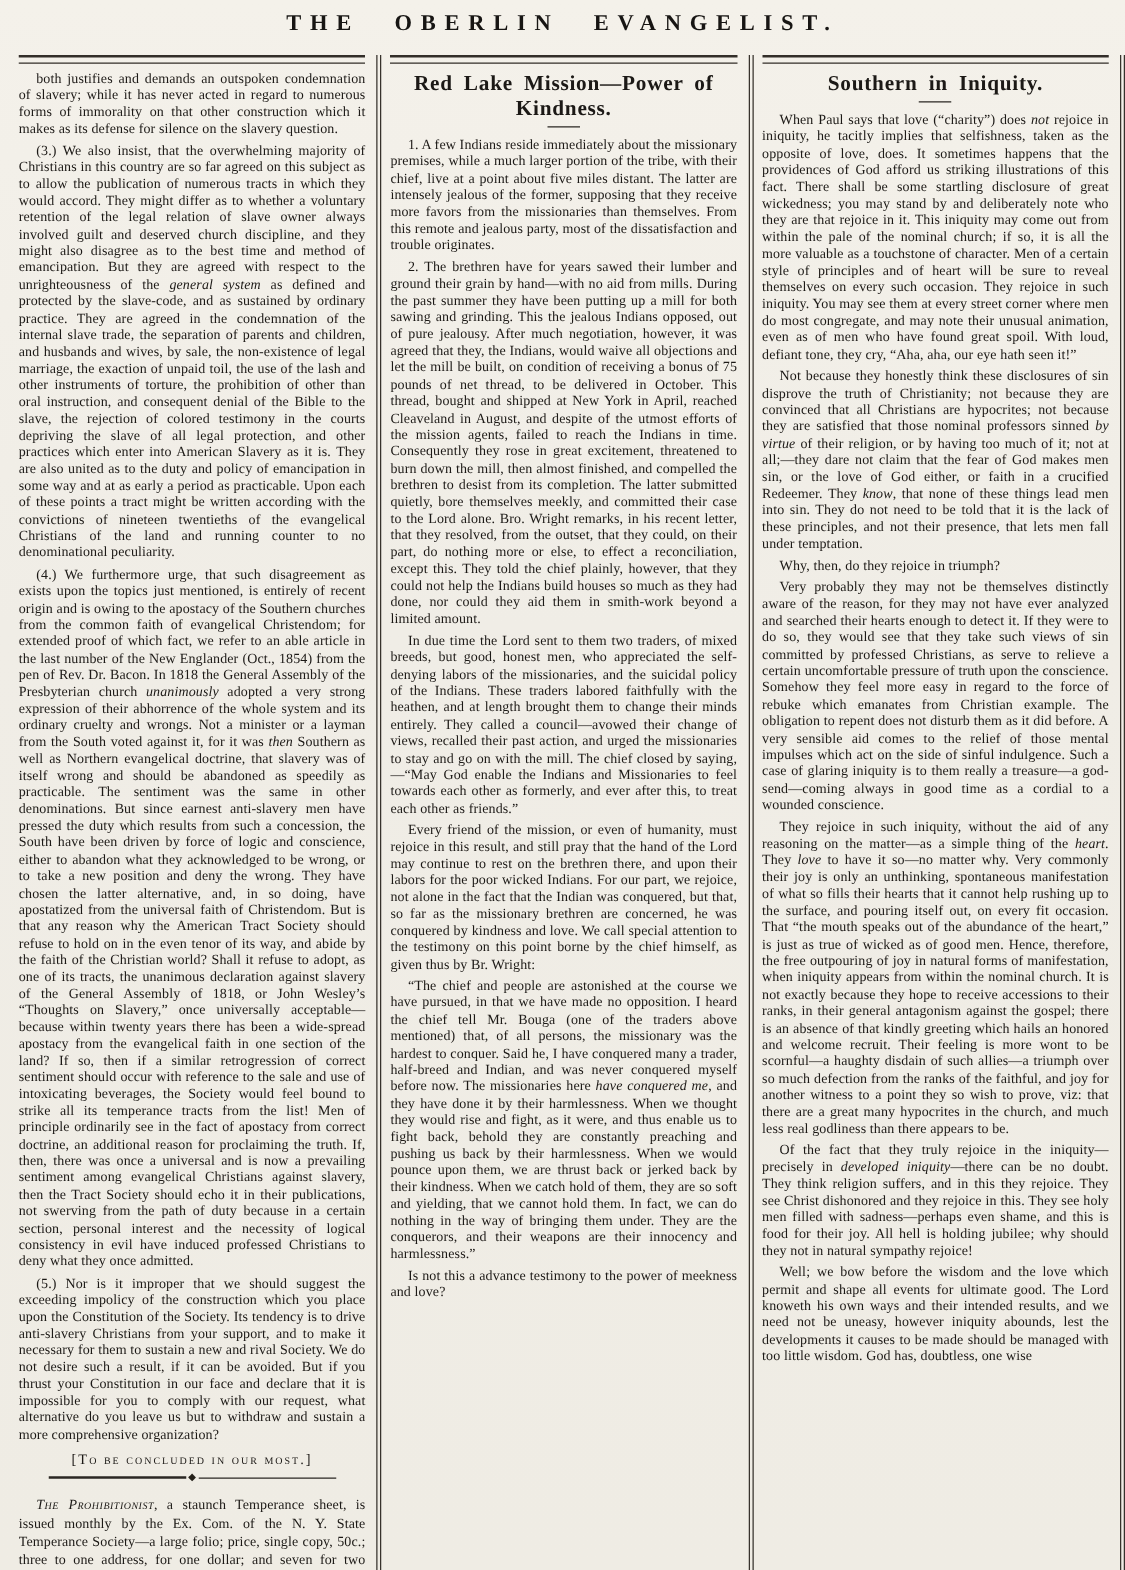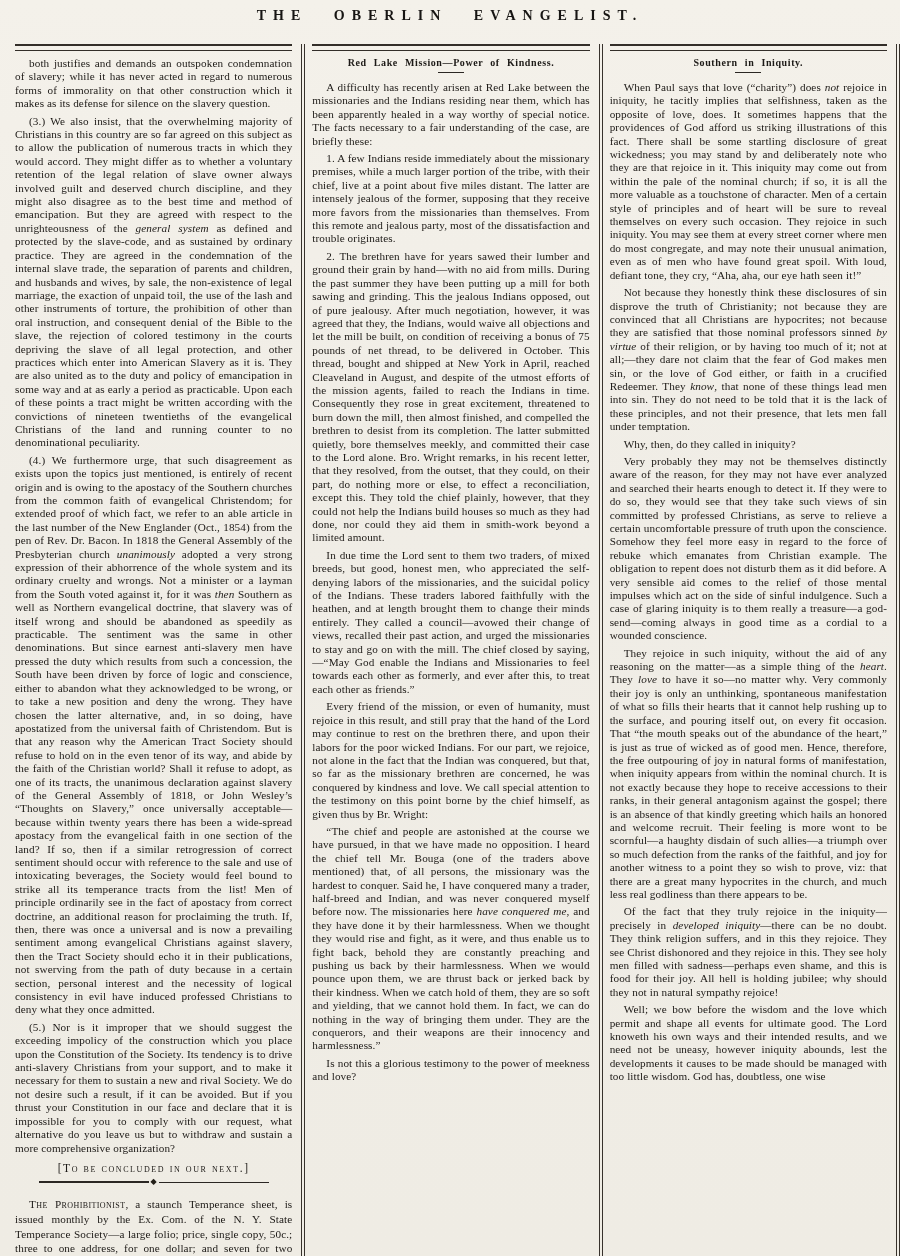--- a/index.html
+++ b/index.html
@@ -15,21 +15,21 @@
     font-family:"Liberation Serif","DejaVu Serif",serif;
     overflow:hidden;
     padding-top:8px;
   }
   .masthead{
     text-align:center;
     height:34px;
   }
   .masthead h1{
     margin:0;
-    font-size:14px;
+    font-size:18px;
     font-weight:bold;
     letter-spacing:7px;
     word-spacing:16px;
     color:#171513;
   }
   .cols{
     display:flex;
     align-items:stretch;
     box-sizing:border-box;
     height:1212px;
@@ -46,21 +46,21 @@
   }
   .toprule{
     height:4px;
     border-top:2px solid #332e29;
     border-bottom:1px solid #332e29;
     margin:0 0 6px 0;
   }
   .col h2{
     margin:2px 0 0 0;
     text-align:center;
-    font-size:10px;
+    font-size:17px;
     font-weight:bold;
     letter-spacing:0.6px;
     word-spacing:4px;
   }
   .head-rule{
     width:26px;
     border-top:1.5px solid #2b2723;
     margin:4px auto 8px auto;
   }
   .col p{
@@ -93,67 +93,66 @@
     flex:1;
     border-top:1.3px solid #2b2723;
   }
   .orn::before{border-top-width:2px;}
   .orn-diamond{
     font-size:8px;
     line-height:8px;
     padding:0 2px;
     color:#242019;
   }
-  .sc{font-variant:small-caps;letter-spacing:0.4px;}
+  .sc{font-variant:small-caps;letter-spacing:0.4px;font-style:italic;}
   p.prohib{line-height:14.6px;margin-top:8px;}
 </style>
 </head>
 <body>
 
 <div class="page">
 
   <header class="masthead">
     <h1>THE OBERLIN EVANGELIST.</h1>
   </header>
 
   <div class="cols">
 
     <section class="col">
       <div class="toprule"></div>
       <p>both justifies and demands an outspoken condemnation of slavery; while it has never acted in regard to numerous forms of immorality on that other construction which it makes as its defense for silence on the slavery question.</p>
       <p>(3.) We also insist, that the overwhelming majority of Christians in this country are so far agreed on this subject as to allow the publication of numerous tracts in which they would accord. They might differ as to whether a voluntary retention of the legal relation of slave owner always involved guilt and deserved church discipline, and they might also disagree as to the best time and method of emancipation. But they are agreed with respect to the unrighteousness of the <em>general system</em> as defined and protected by the slave-code, and as sustained by ordinary practice. They are agreed in the condemnation of the internal slave trade, the separation of parents and children, and husbands and wives, by sale, the non-existence of legal marriage, the exaction of unpaid toil, the use of the lash and other instruments of torture, the prohibition of other than oral instruction, and consequent denial of the Bible to the slave, the rejection of colored testimony in the courts depriving the slave of all legal protection, and other practices which enter into American Slavery as it is. They are also united as to the duty and policy of emancipation in some way and at as early a period as practicable. Upon each of these points a tract might be written according with the convictions of nineteen twentieths of the evangelical Christians of the land and running counter to no denominational peculiarity.</p>
       <p>(4.) We furthermore urge, that such disagreement as exists upon the topics just mentioned, is entirely of recent origin and is owing to the apostacy of the Southern churches from the common faith of evangelical Christendom; for extended proof of which fact, we refer to an able article in the last number of the New Englander (Oct., 1854) from the pen of Rev. Dr. Bacon. In 1818 the General Assembly of the Presbyterian church <em>unanimously</em> adopted a very strong expression of their abhorrence of the whole system and its ordinary cruelty and wrongs. Not a minister or a layman from the South voted against it, for it was <em>then</em> Southern as well as Northern evangelical doctrine, that slavery was of itself wrong and should be abandoned as speedily as practicable. The sentiment was the same in other denominations. But since earnest anti-slavery men have pressed the duty which results from such a concession, the South have been driven by force of logic and conscience, either to abandon what they acknowledged to be wrong, or to take a new position and deny the wrong. They have chosen the latter alternative, and, in so doing, have apostatized from the universal faith of Christendom. But is that any reason why the American Tract Society should refuse to hold on in the even tenor of its way, and abide by the faith of the Christian world? Shall it refuse to adopt, as one of its tracts, the unanimous declaration against slavery of the General Assembly of 1818, or John Wesley’s “Thoughts on Slavery,” once universally acceptable—because within twenty years there has been a wide-spread apostacy from the evangelical faith in one section of the land? If so, then if a similar retrogression of correct sentiment should occur with reference to the sale and use of intoxicating beverages, the Society would feel bound to strike all its temperance tracts from the list! Men of principle ordinarily see in the fact of apostacy from correct doctrine, an additional reason for proclaiming the truth. If, then, there was once a universal and is now a prevailing sentiment among evangelical Christians against slavery, then the Tract Society should echo it in their publications, not swerving from the path of duty because in a certain section, personal interest and the necessity of logical consistency in evil have induced professed Christians to deny what they once admitted.</p>
       <p>(5.) Nor is it improper that we should suggest the exceeding impolicy of the construction which you place upon the Constitution of the Society. Its tendency is to drive anti-slavery Christians from your support, and to make it necessary for them to sustain a new and rival Society. We do not desire such a result, if it can be avoided. But if you thrust your Constitution in our face and declare that it is impossible for you to comply with our request, what alternative do you leave us but to withdraw and sustain a more comprehensive organization?</p>
-      <p class="concluded">[To be concluded in our next.]</p>
+      <p class="concluded">[To be concluded in our most.]</p>
       <div class="orn">
           <span class="orn-diamond">◆</span>
         </div>
       <p class="prohib"><span class="sc">The Prohibitionist</span><span>, a staunch Temperance sheet, is issued monthly by the Ex. Com. of the N. Y. State Temperance Society—a large folio; price, single copy, 50c.; three to one address, for one dollar; and seven for two dollars. Will send one hundred for one year to one address, for $25,00, and pay postage besides. Pay in advance. Address O. Scovill, Albany, N. Y.</span></p>
     </section>
 
     <section class="col">
       <div class="toprule"></div>
       <h2>Red Lake Mission—Power of Kindness.</h2>
       <div class="head-rule"></div>
-      <p>A difficulty has recently arisen at Red Lake between the missionaries and the Indians residing near them, which has been apparently healed in a way worthy of special notice. The facts necessary to a fair understanding of the case, are briefly these:</p>
       <p>1. A few Indians reside immediately about the missionary premises, while a much larger portion of the tribe, with their chief, live at a point about five miles distant. The latter are intensely jealous of the former, supposing that they receive more favors from the missionaries than themselves. From this remote and jealous party, most of the dissatisfaction and trouble originates.</p>
       <p>2. The brethren have for years sawed their lumber and ground their grain by hand—with no aid from mills. During the past summer they have been putting up a mill for both sawing and grinding. This the jealous Indians opposed, out of pure jealousy. After much negotiation, however, it was agreed that they, the Indians, would waive all objections and let the mill be built, on condition of receiving a bonus of 75 pounds of net thread, to be delivered in October. This thread, bought and shipped at New York in April, reached Cleaveland in August, and despite of the utmost efforts of the mission agents, failed to reach the Indians in time. Consequently they rose in great excitement, threatened to burn down the mill, then almost finished, and compelled the brethren to desist from its completion. The latter submitted quietly, bore themselves meekly, and committed their case to the Lord alone. Bro. Wright remarks, in his recent letter, that they resolved, from the outset, that they could, on their part, do nothing more or else, to effect a reconciliation, except this. They told the chief plainly, however, that they could not help the Indians build houses so much as they had done, nor could they aid them in smith-work beyond a limited amount.</p>
       <p>In due time the Lord sent to them two traders, of mixed breeds, but good, honest men, who appreciated the self-denying labors of the missionaries, and the suicidal policy of the Indians. These traders labored faithfully with the heathen, and at length brought them to change their minds entirely. They called a council—avowed their change of views, recalled their past action, and urged the missionaries to stay and go on with the mill. The chief closed by saying,—“May God enable the Indians and Missionaries to feel towards each other as formerly, and ever after this, to treat each other as friends.”</p>
       <p>Every friend of the mission, or even of humanity, must rejoice in this result, and still pray that the hand of the Lord may continue to rest on the brethren there, and upon their labors for the poor wicked Indians. For our part, we rejoice, not alone in the fact that the Indian was conquered, but that, so far as the missionary brethren are concerned, he was conquered by kindness and love. We call special attention to the testimony on this point borne by the chief himself, as given thus by Br. Wright:</p>
       <p>“The chief and people are astonished at the course we have pursued, in that we have made no opposition. I heard the chief tell Mr. Bouga (one of the traders above mentioned) that, of all persons, the missionary was the hardest to conquer. Said he, I have conquered many a trader, half-breed and Indian, and was never conquered myself before now. The missionaries here <em>have conquered me</em>, and they have done it by their harmlessness. When we thought they would rise and fight, as it were, and thus enable us to fight back, behold they are constantly preaching and pushing us back by their harmlessness. When we would pounce upon them, we are thrust back or jerked back by their kindness. When we catch hold of them, they are so soft and yielding, that we cannot hold them. In fact, we can do nothing in the way of bringing them under. They are the conquerors, and their weapons are their innocency and harmlessness.”</p>
-      <p>Is not this a glorious testimony to the power of meekness and love?</p>
+      <p>Is not this a advance testimony to the power of meekness and love?</p>
     </section>
 
     <section class="col">
       <div class="toprule"></div>
       <h2>Southern in Iniquity.</h2>
       <div class="head-rule"></div>
       <p>When Paul says that love (“charity”) does <em>not</em> rejoice in iniquity, he tacitly implies that selfishness, taken as the opposite of love, does. It sometimes happens that the providences of God afford us striking illustrations of this fact. There shall be some startling disclosure of great wickedness; you may stand by and deliberately note who they are that rejoice in it. This iniquity may come out from within the pale of the nominal church; if so, it is all the more valuable as a touchstone of character. Men of a certain style of principles and of heart will be sure to reveal themselves on every such occasion. They rejoice in such iniquity. You may see them at every street corner where men do most congregate, and may note their unusual animation, even as of men who have found great spoil. With loud, defiant tone, they cry, “Aha, aha, our eye hath seen it!”</p>
       <p>Not because they honestly think these disclosures of sin disprove the truth of Christianity; not because they are convinced that all Christians are hypocrites; not because they are satisfied that those nominal professors sinned <em>by virtue</em> of their religion, or by having too much of it; not at all;—they dare not claim that the fear of God makes men sin, or the love of God either, or faith in a crucified Redeemer. They <em>know</em>, that none of these things lead men into sin. They do not need to be told that it is the lack of these principles, and not their presence, that lets men fall under temptation.</p>
-      <p>Why, then, do they called in iniquity?</p>
+      <p>Why, then, do they rejoice in triumph?</p>
       <p>Very probably they may not be themselves distinctly aware of the reason, for they may not have ever analyzed and searched their hearts enough to detect it. If they were to do so, they would see that they take such views of sin committed by professed Christians, as serve to relieve a certain uncomfortable pressure of truth upon the conscience. Somehow they feel more easy in regard to the force of rebuke which emanates from Christian example. The obligation to repent does not disturb them as it did before. A very sensible aid comes to the relief of those mental impulses which act on the side of sinful indulgence. Such a case of glaring iniquity is to them really a treasure—a god-send—coming always in good time as a cordial to a wounded conscience.</p>
       <p>They rejoice in such iniquity, without the aid of any reasoning on the matter—as a simple thing of the <em>heart</em>. They <em>love</em> to have it so—no matter why. Very commonly their joy is only an unthinking, spontaneous manifestation of what so fills their hearts that it cannot help rushing up to the surface, and pouring itself out, on every fit occasion. That “the mouth speaks out of the abundance of the heart,” is just as true of wicked as of good men. Hence, therefore, the free outpouring of joy in natural forms of manifestation, when iniquity appears from within the nominal church. It is not exactly because they hope to receive accessions to their ranks, in their general antagonism against the gospel; there is an absence of that kindly greeting which hails an honored and welcome recruit. Their feeling is more wont to be scornful—a haughty disdain of such allies—a triumph over so much defection from the ranks of the faithful, and joy for another witness to a point they so wish to prove, viz: that there are a great many hypocrites in the church, and much less real godliness than there appears to be.</p>
       <p>Of the fact that they truly rejoice in the iniquity—precisely in <em>developed iniquity</em>—there can be no doubt. They think religion suffers, and in this they rejoice. They see Christ dishonored and they rejoice in this. They see holy men filled with sadness—perhaps even shame, and this is food for their joy. All hell is holding jubilee; why should they not in natural sympathy rejoice!</p>
       <p>Well; we bow before the wisdom and the love which permit and shape all events for ultimate good. The Lord knoweth his own ways and their intended results, and we need not be uneasy, however iniquity abounds, lest the developments it causes to be made should be managed with too little wisdom. God has, doubtless, one wise</p>
     </section>
 
   </div>
 </div>
 
 </body></html>

